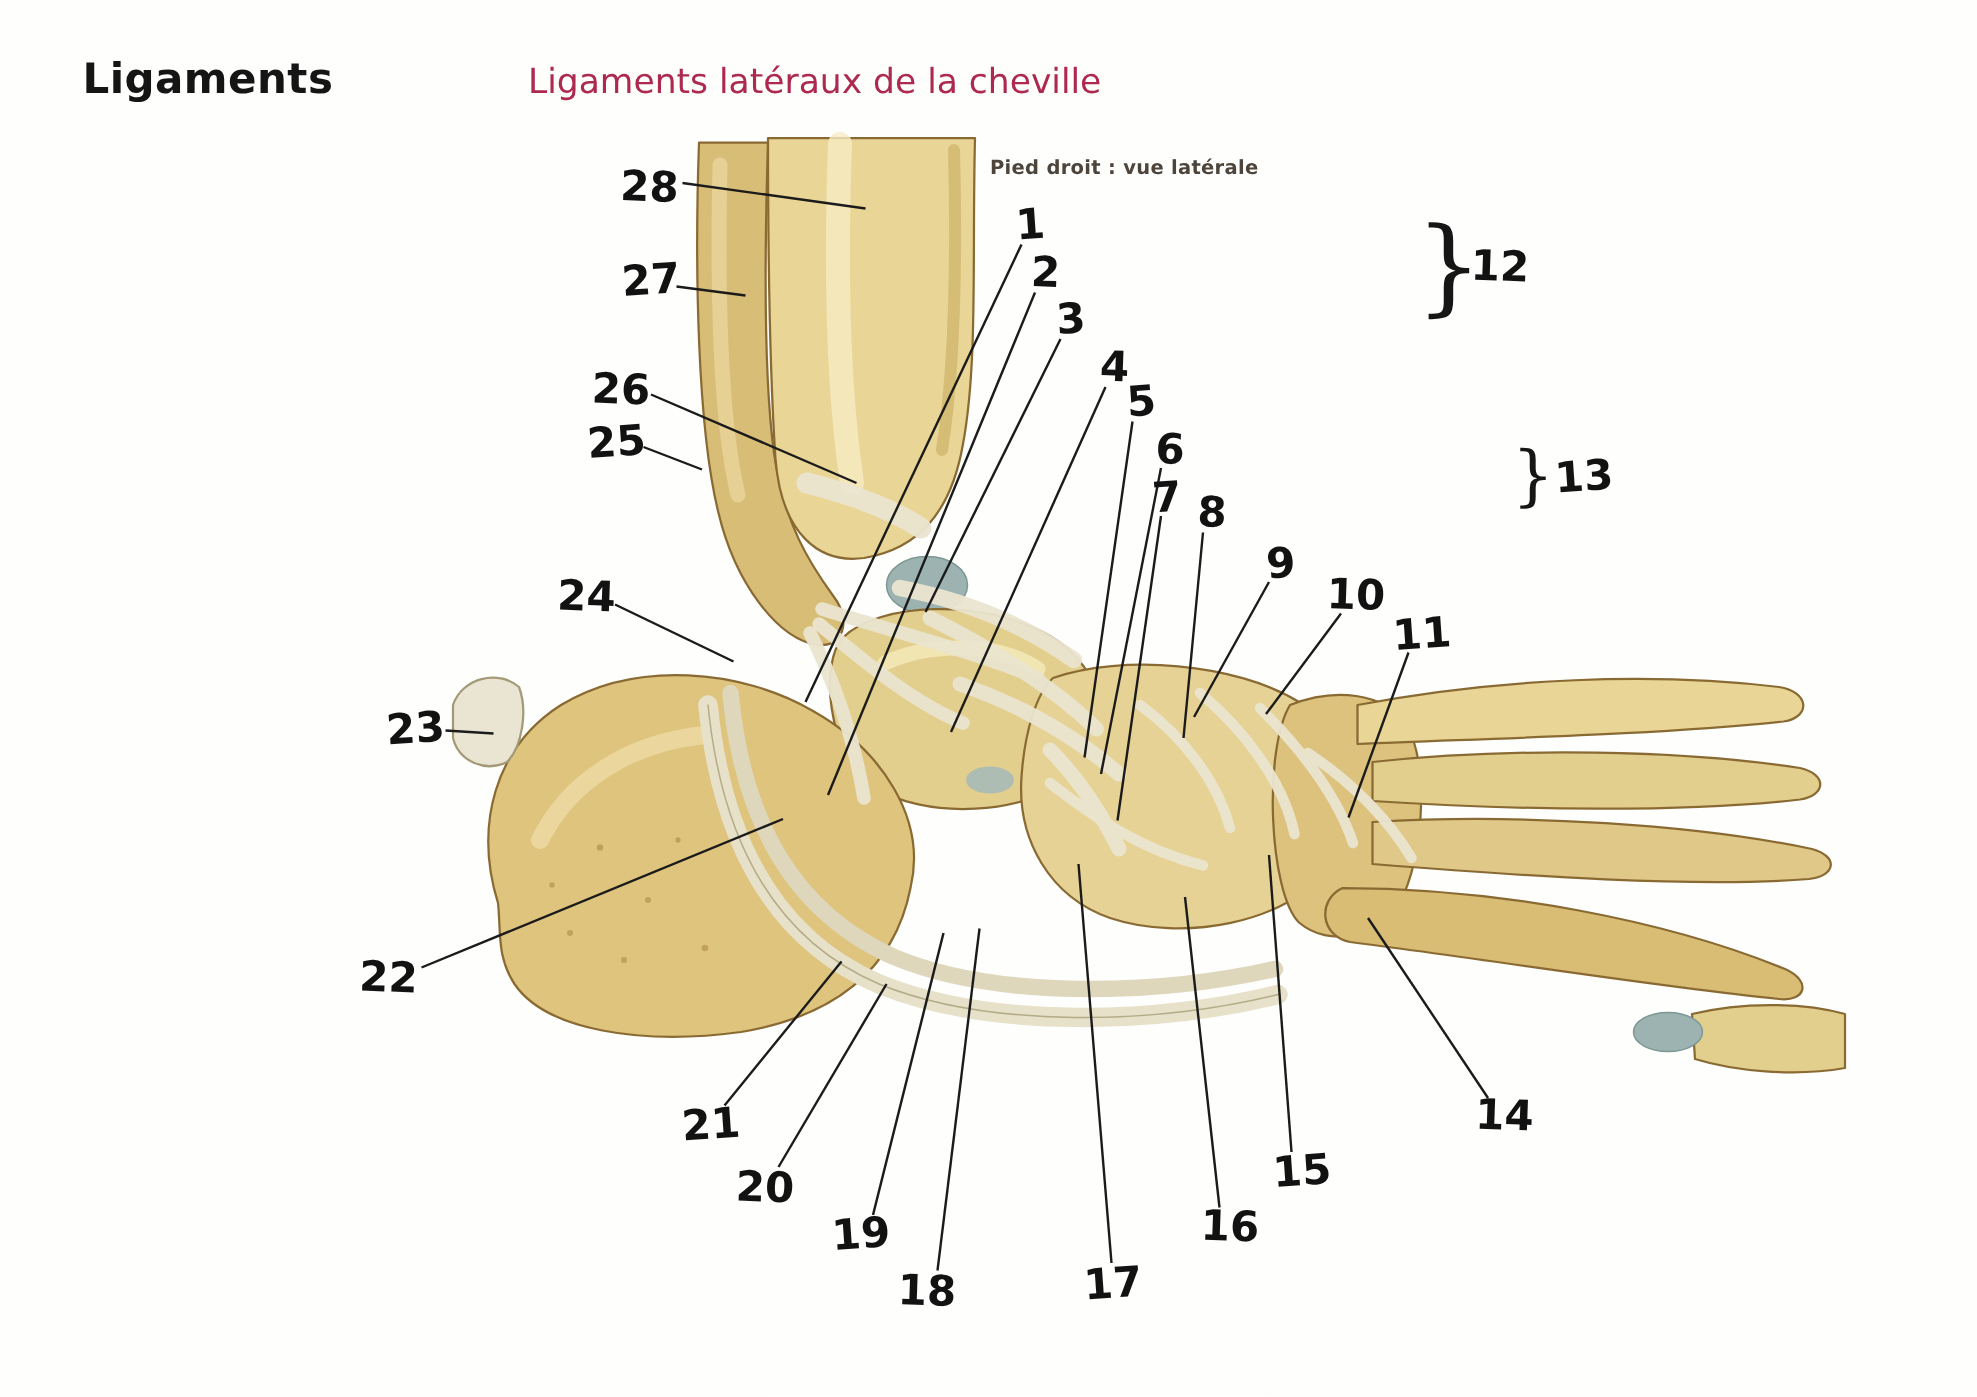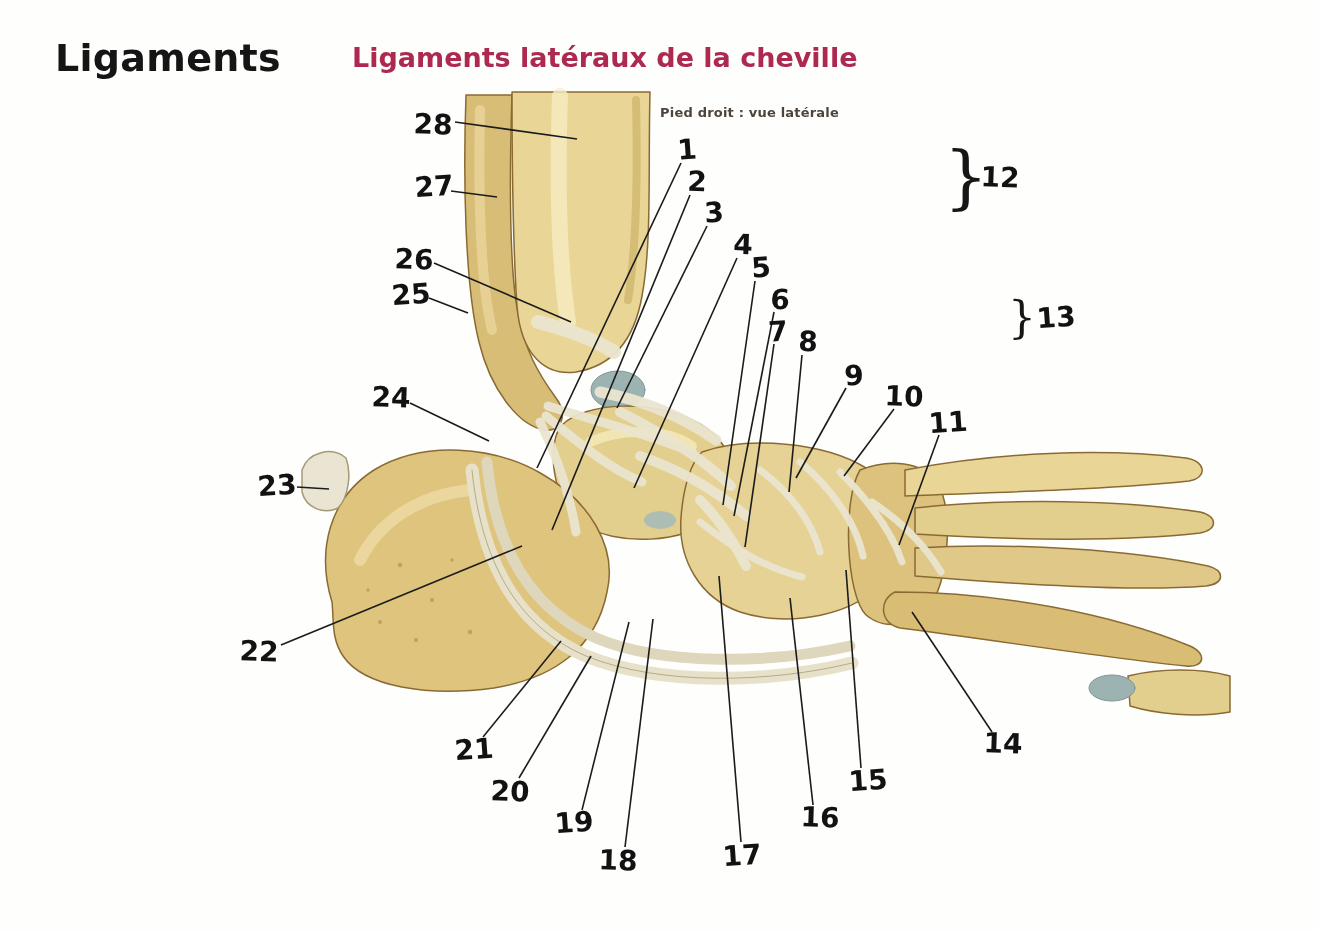--- a/index.html
+++ b/index.html
@@ -10,31 +10,31 @@
     position: relative;
     width: 1318px;
     height: 931px;
     background: #fefefd;
     overflow: hidden;
   }
 
   .section-title {
     position: absolute;
     left: 55px; top: 36px;
-    font-size: 38px;
+    font-size: 28px;
     font-weight: bold;
     color: #151515;
     letter-spacing: 0.3px;
   }
 
   .figure-heading {
     position: absolute;
     left: 352px; top: 42px;
-    font-size: 27px;
-    font-weight: bold;
+    font-size: 23px;
+    font-weight: normal;
   }
 
   .figure-subtitle {
     position: absolute;
     left: 660px; top: 105px;
     font-size: 13px;
     font-weight: bold;
     letter-spacing: 0.2px;
   }
 

